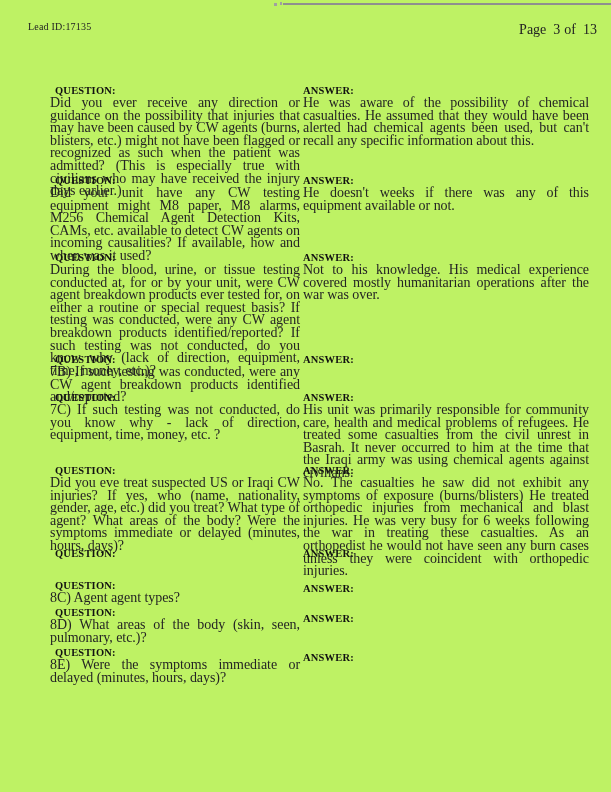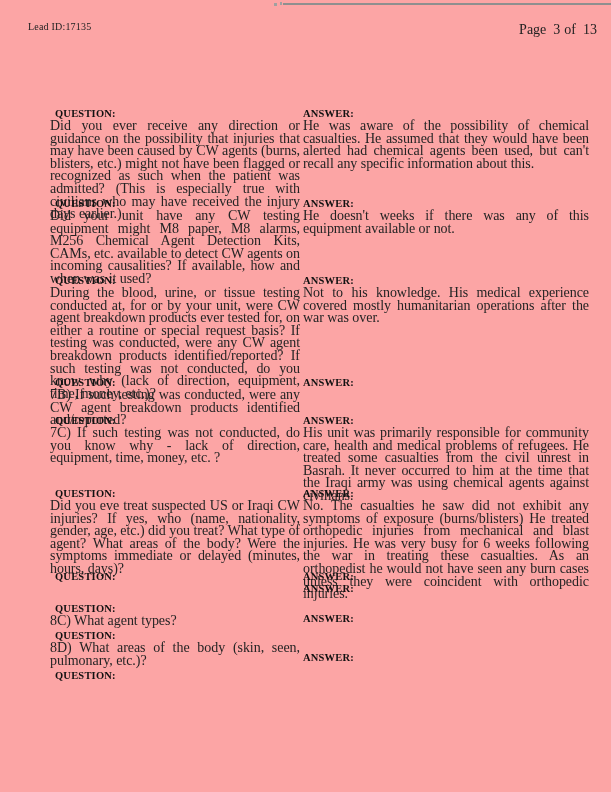--- a/index.html
+++ b/index.html
@@ -4,21 +4,21 @@
 <style>
   html, body {
     margin: 0;
     padding: 0;
     background: #ffffff;
   }
   .page {
     position: relative;
     width: 611px;
     height: 792px;
-    background: #fca5a5;
+    background: #bef264;
     overflow: hidden;
     font-family: "Liberation Serif", "DejaVu Serif", serif;
     color: #1f1f1f;
   }
   
   .scan-line {
     position: absolute;
     top: 3px;
     left: 283px;
     width: 328px;
@@ -76,21 +76,20 @@
     position: absolute;
     left: 303px;
     width: 286px;
   }
   .label {
     font-weight: bold;
     font-size: 10.5px;
     line-height: 13px;
     color: #111;
     letter-spacing: 0.2px;
-    margin-top: 23px;
   }
   .q-col .label { margin-left: 5px; }
   .body {
     font-size: 14px;
     line-height: 12.6px;
     text-align: justify;
     color: #242424;
     letter-spacing: -0.05px;
   }
   .off3 { margin-top: 3px; }
@@ -182,21 +181,21 @@
     </div>
     <div class="a-col">
       <div class="label">ANSWER:</div>
       <div class="body"></div>
     </div>
   </div>
 
   <div class="qa-row" style="top:579px">
     <div class="q-col">
       <div class="label">QUESTION:</div>
-      <div class="body">8C) What agent types?</div>
+      <div class="body">8C) Agent agent types?</div>
     </div>
     <div class="a-col">
       <div class="label off3">ANSWER:</div>
       <div class="body"></div>
     </div>
   </div>
 
   <div class="qa-row" style="top:606px">
     <div class="q-col">
       <div class="label">QUESTION:</div>
@@ -204,20 +203,21 @@
     </div>
     <div class="a-col">
       <div class="label off6">ANSWER:</div>
       <div class="body"></div>
     </div>
   </div>
 
   <div class="qa-row" style="top:646px">
     <div class="q-col">
       <div class="label">QUESTION:</div>
+      <div class="body">8E) Were the symptoms immediate or delayed (minutes, hours, days)?</div>
     </div>
     <div class="a-col">
       <div class="label off5">ANSWER:</div>
       <div class="body"></div>
     </div>
   </div>
 
 </div>
 
 </body></html>

